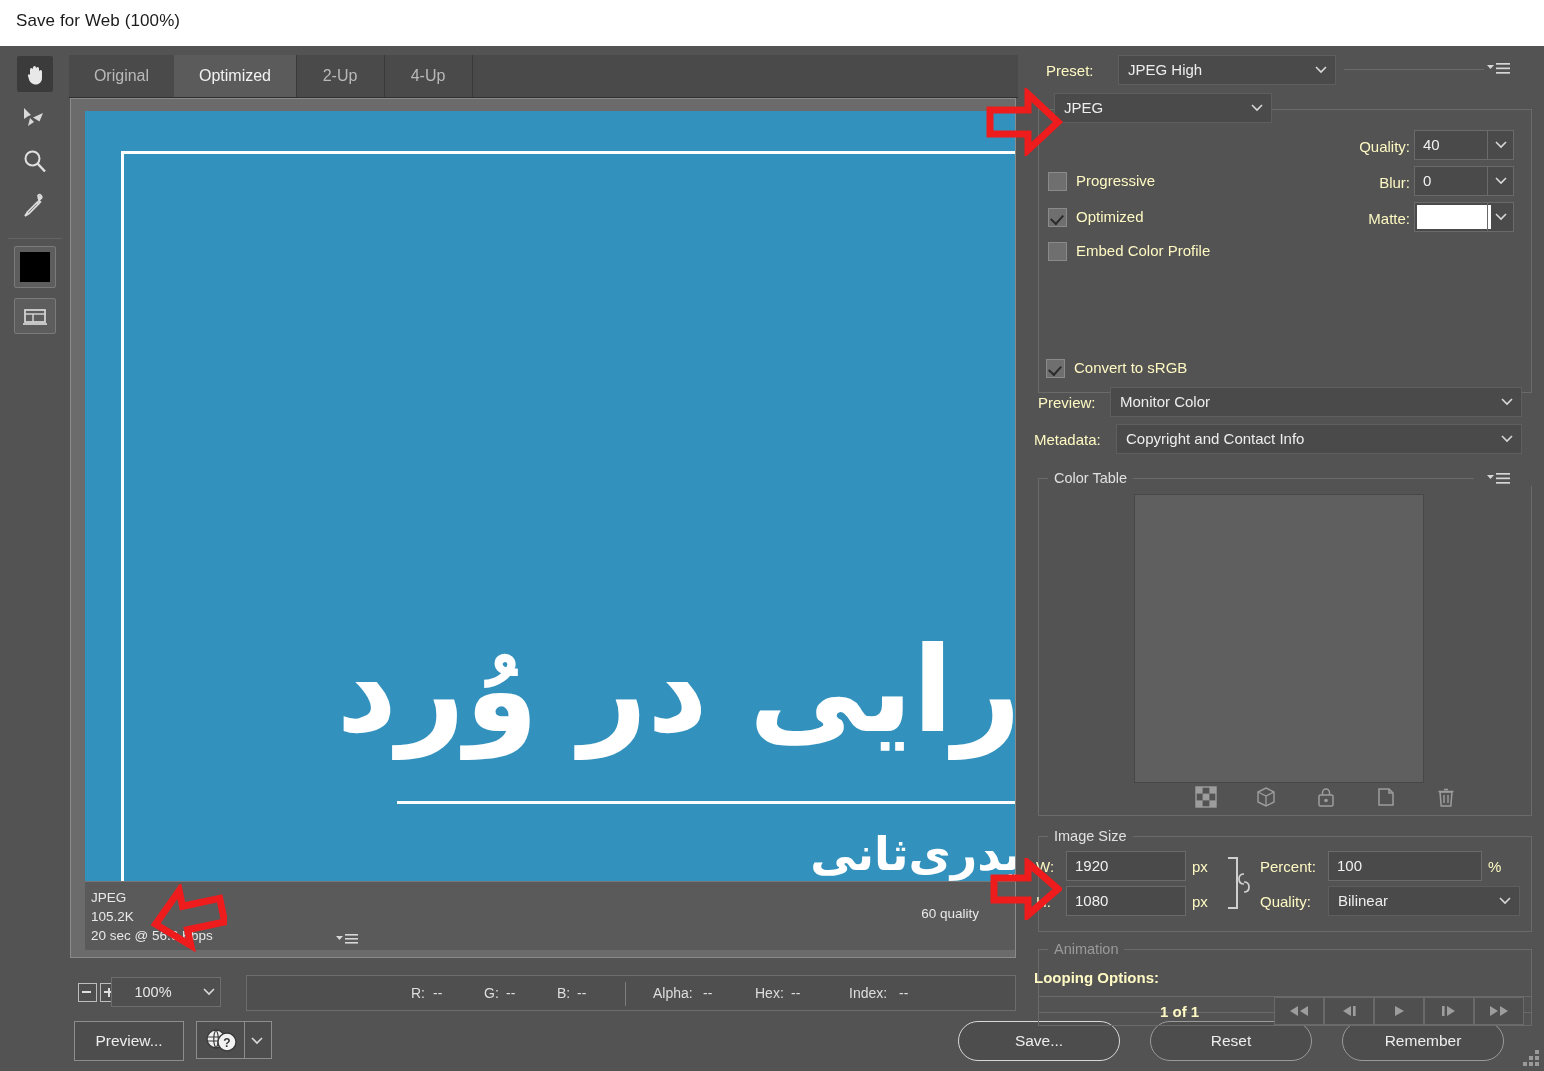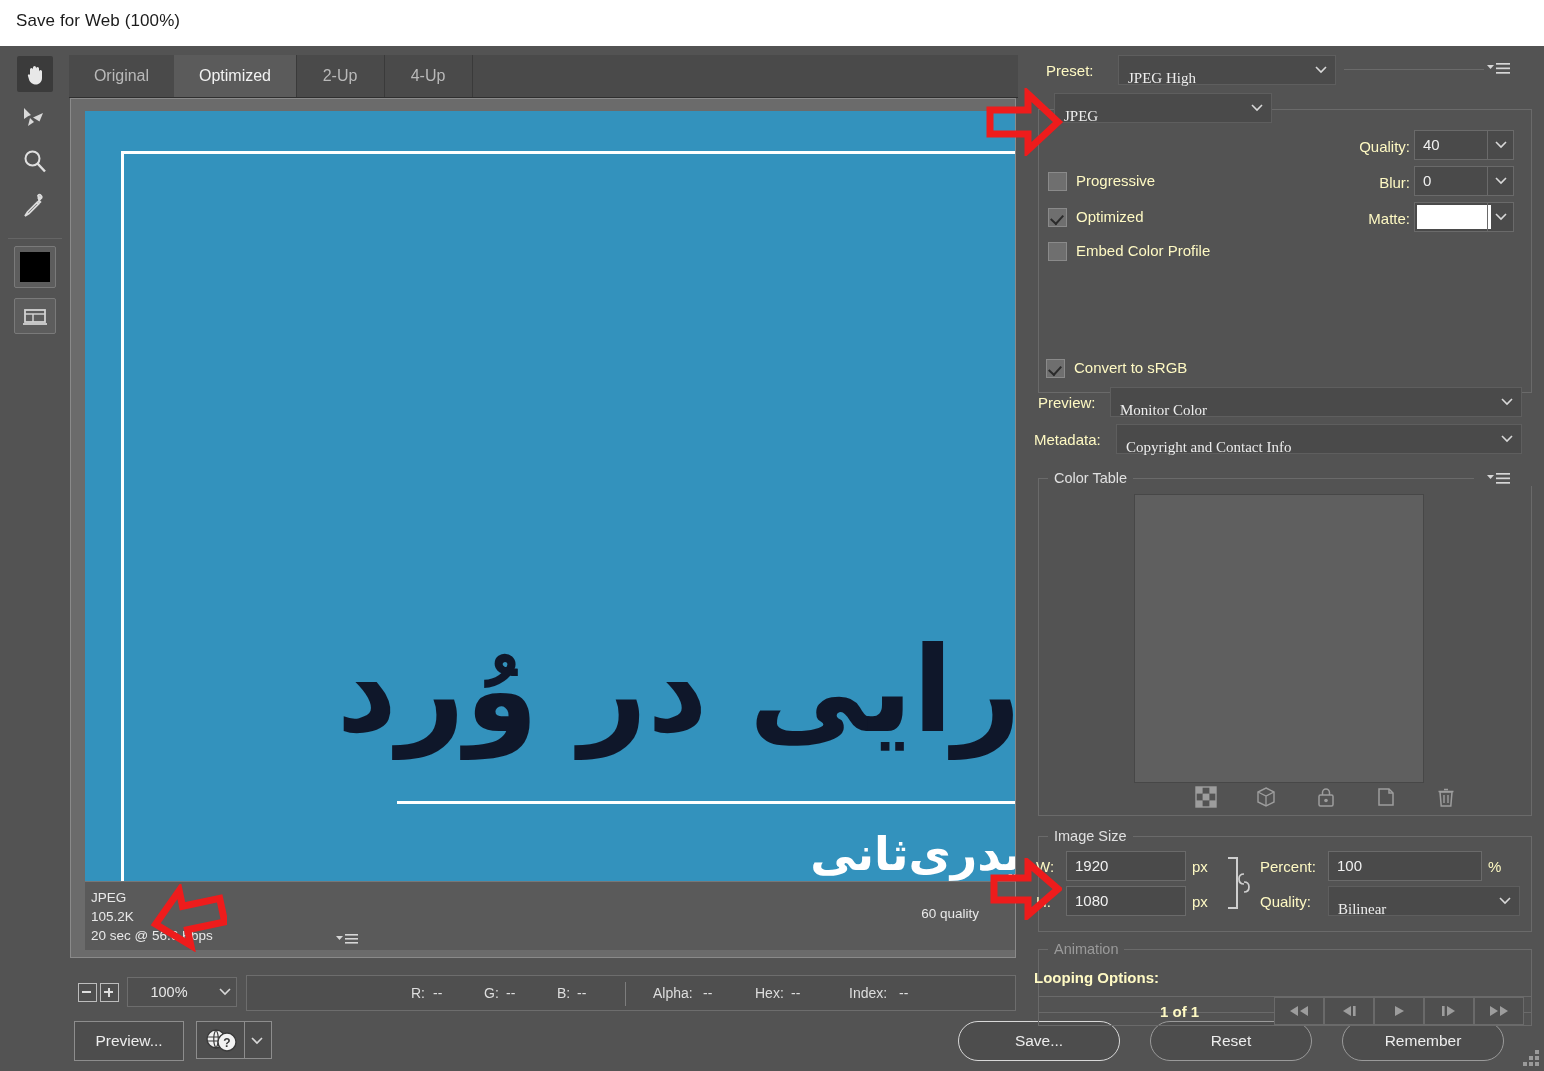--- a/index.html
+++ b/index.html
@@ -20,36 +20,36 @@
   
   .tabbar{position:absolute;left:69px;top:55px;width:949px;height:42px;background:#4a4a4a;border-bottom:1px solid #2f2f2f;}
   .tab{position:absolute;top:0;height:42px;line-height:42px;text-align:center;font-size:16px;color:#b9b9b9;border-right:1px solid #3a3a3a;}
   .tab.sel{background:#5b5b5b;color:#f2f2f2;}
 
   
   .canvaswrap{position:absolute;left:70px;top:98px;width:946px;height:860px;background:#6b6b6b;border:1px solid #8a8a8a;box-sizing:border-box;}
   .canvas{position:absolute;left:14px;top:12px;width:930px;height:770px;background:#3392bd;overflow:hidden;}
   .inner-frame{position:absolute;left:36px;top:40px;right:-10px;bottom:-10px;border-top:3px solid #ffffff;border-left:3px solid #ffffff;}
   .fa-line1{position:absolute;right:-6px;top:520px;width:1000px;text-align:right;direction:rtl;
-            font-family:"DejaVu Sans",sans-serif;font-weight:bold;font-size:118px;color:#0f172a;line-height:1;white-space:nowrap;}
+            font-family:"DejaVu Sans",sans-serif;font-weight:bold;font-size:118px;color:#ffffff;line-height:1;white-space:nowrap;}
   .fa-rule{position:absolute;left:312px;right:-20px;top:690px;height:3px;background:#ffffff;}
   .fa-line2{position:absolute;right:-6px;top:720px;width:1000px;text-align:right;direction:rtl;
             font-family:"DejaVu Sans",sans-serif;font-weight:bold;font-size:46px;color:#ffffff;line-height:1;white-space:nowrap;}
 
   .statusovl{position:absolute;left:14px;top:782px;width:930px;height:68px;background:#5a5a5a;border-top:1px solid #777;}
   .statusovl .l{position:absolute;left:6px;font-size:13.5px;color:#e9e9e9;}
   .statusovl .r{position:absolute;right:36px;top:12px;font-size:13.5px;color:#e9e9e9;}
   .optmenu{position:absolute;left:250px;top:50px;}
 
   
   .zoombar{position:absolute;left:70px;top:972px;width:946px;height:40px;}
   .zbox{position:absolute;left:0;top:0;width:210px;height:40px;}
   .sqbtn{position:absolute;top:11px;width:17px;height:17px;border:1px solid #bdbdbd;background:#4f4f4f;}
   .sqbtn i{position:absolute;background:#ddd;}
-  .zoomfield{position:absolute;left:57px;top:5px;width:110px;height:30px;background:#4f4f4f;border:1px solid #6d6d6d;box-sizing:border-box;}
+  .zoomfield{position:absolute;left:41px;top:5px;width:110px;height:30px;background:#4f4f4f;border:1px solid #6d6d6d;box-sizing:border-box;}
   .zoomfield span{position:absolute;left:0;right:26px;top:6px;text-align:center;font-size:14.5px;color:#e8e8e8;}
   .zoomfield .cv{position:absolute;right:4px;top:8px;}
   .readout{position:absolute;left:176px;top:3px;width:770px;height:36px;background:#4f4f4f;border:1px solid #6d6d6d;box-sizing:border-box;}
   .ro{position:absolute;top:9px;font-size:14px;color:#dedede;}
   .rosep{position:absolute;top:6px;width:1px;height:24px;background:#7d7d7d;}
 
   
   .pillbtn{position:absolute;height:40px;border:1px solid #9a9a9a;border-radius:20px;background:#4d4d4d;color:#ededed;
            font-size:15.5px;display:flex;align-items:center;justify-content:center;box-sizing:border-box;}
   .pillbtn.primary{border-color:#d8d8d8;}
@@ -58,21 +58,21 @@
   .previewicon{position:absolute;left:196px;top:1021px;width:76px;height:38px;background:#4d4d4d;border:1px solid #8d8d8d;box-sizing:border-box;}
   .previewicon .split{position:absolute;left:47px;top:0;bottom:0;width:1px;background:#8d8d8d;}
 
   
   .rightpanel{position:absolute;left:1026px;top:46px;width:518px;height:967px;background:#535353;}
 
   .lbl{position:absolute;font-size:15px;color:#fef9c3;}
   .lbl.dim{color:#fef9c3;font-weight:bold;}
 
   .select{position:absolute;height:30px;background:#4a4a4a;border:1px solid #5e5e5e;box-sizing:border-box;color:#ededed;font-size:15px;}
-  .select > span{position:absolute;left:9px;top:14px;white-space:nowrap;font-family:Liberation Serif, serif;}
+  .select > span{position:absolute;left:9px;top:5px;white-space:nowrap;}
   .select .cv{position:absolute;right:7px;top:8px;}
   .select.focus{border:2px solid #3b7bd6;}
   .select.disabled{color:#8b8b8b;border-color:#5a5a5a;background:#4f4f4f;}
 
   .field{position:absolute;height:30px;background:#4a4a4a;border:1px solid #6a6a6a;box-sizing:border-box;color:#f0f0f0;font-size:15px;}
   .field > span{position:absolute;left:8px;top:5px;}
 
   .stepper{position:absolute;height:30px;background:#4a4a4a;border:1px solid #6a6a6a;box-sizing:border-box;color:#f0f0f0;font-size:15px;}
   .stepper > span{position:absolute;left:8px;top:5px;}
   .stepper .div{position:absolute;right:25px;top:0;bottom:0;width:1px;background:#6a6a6a;}

